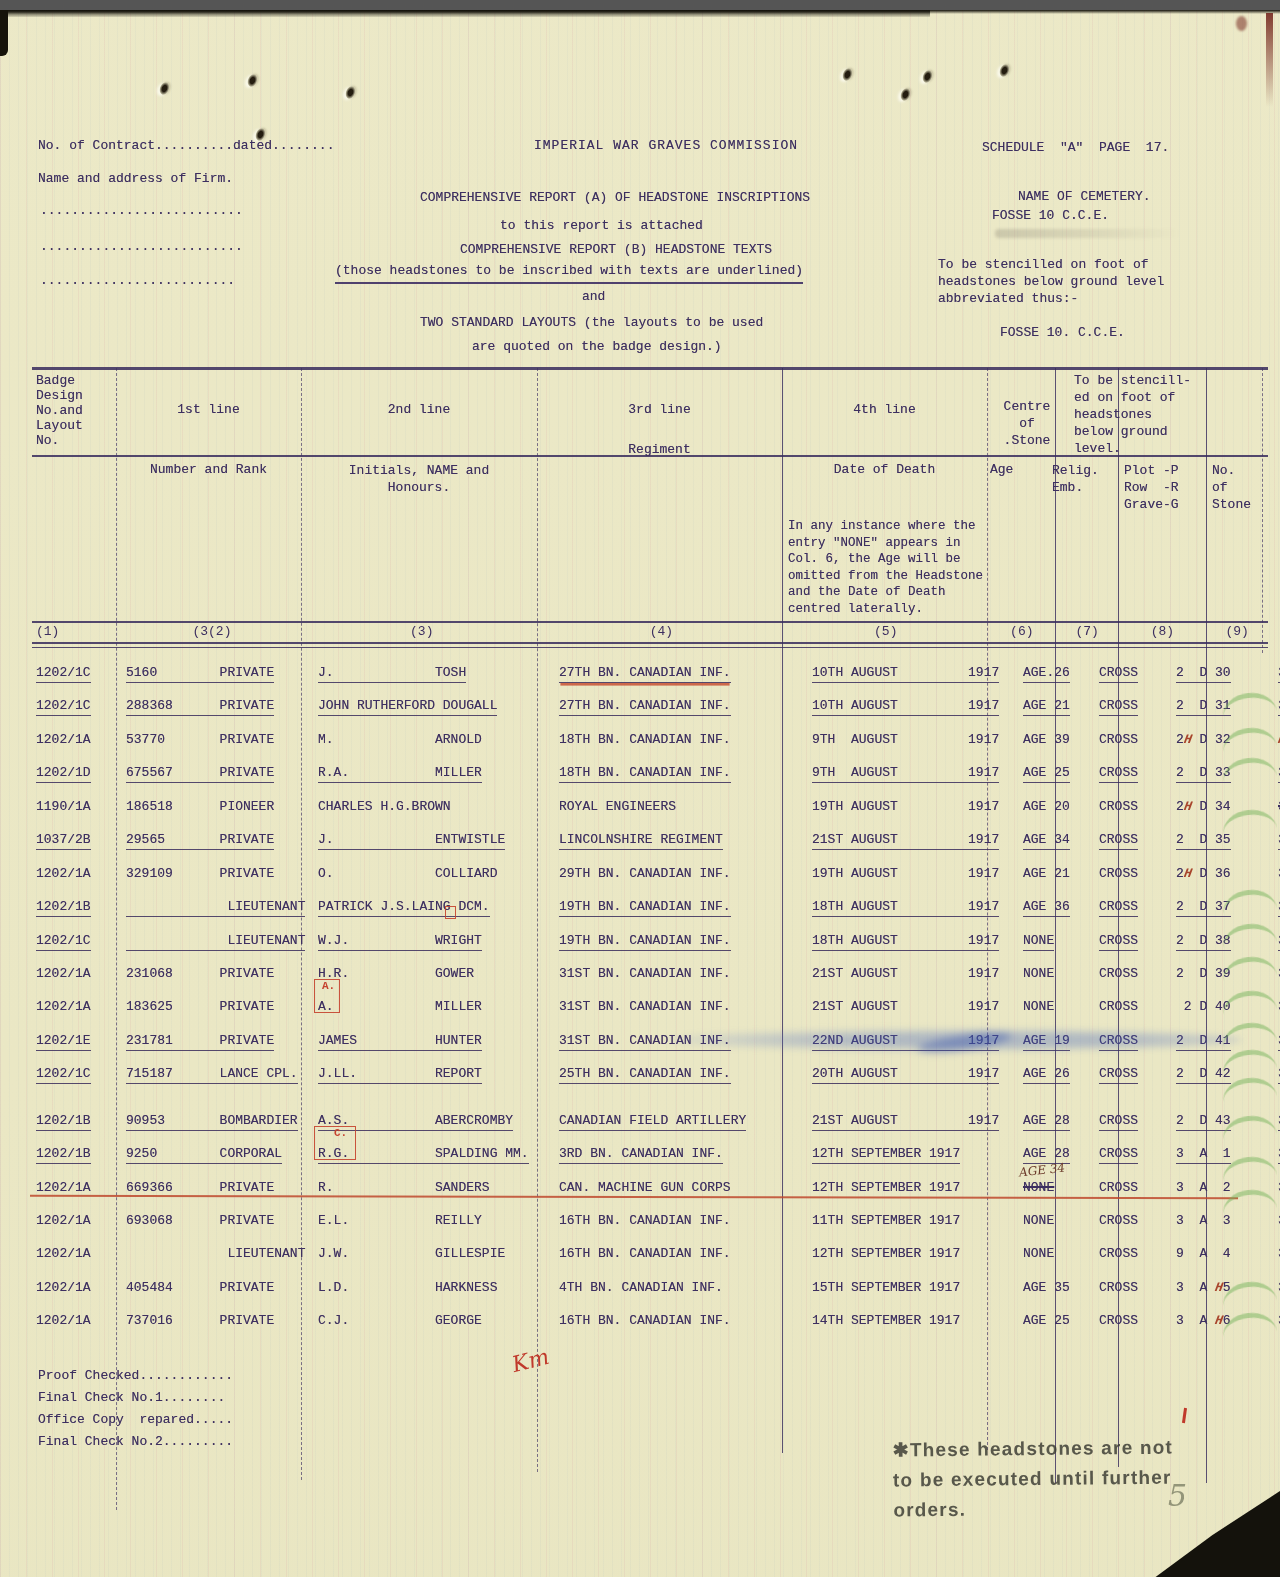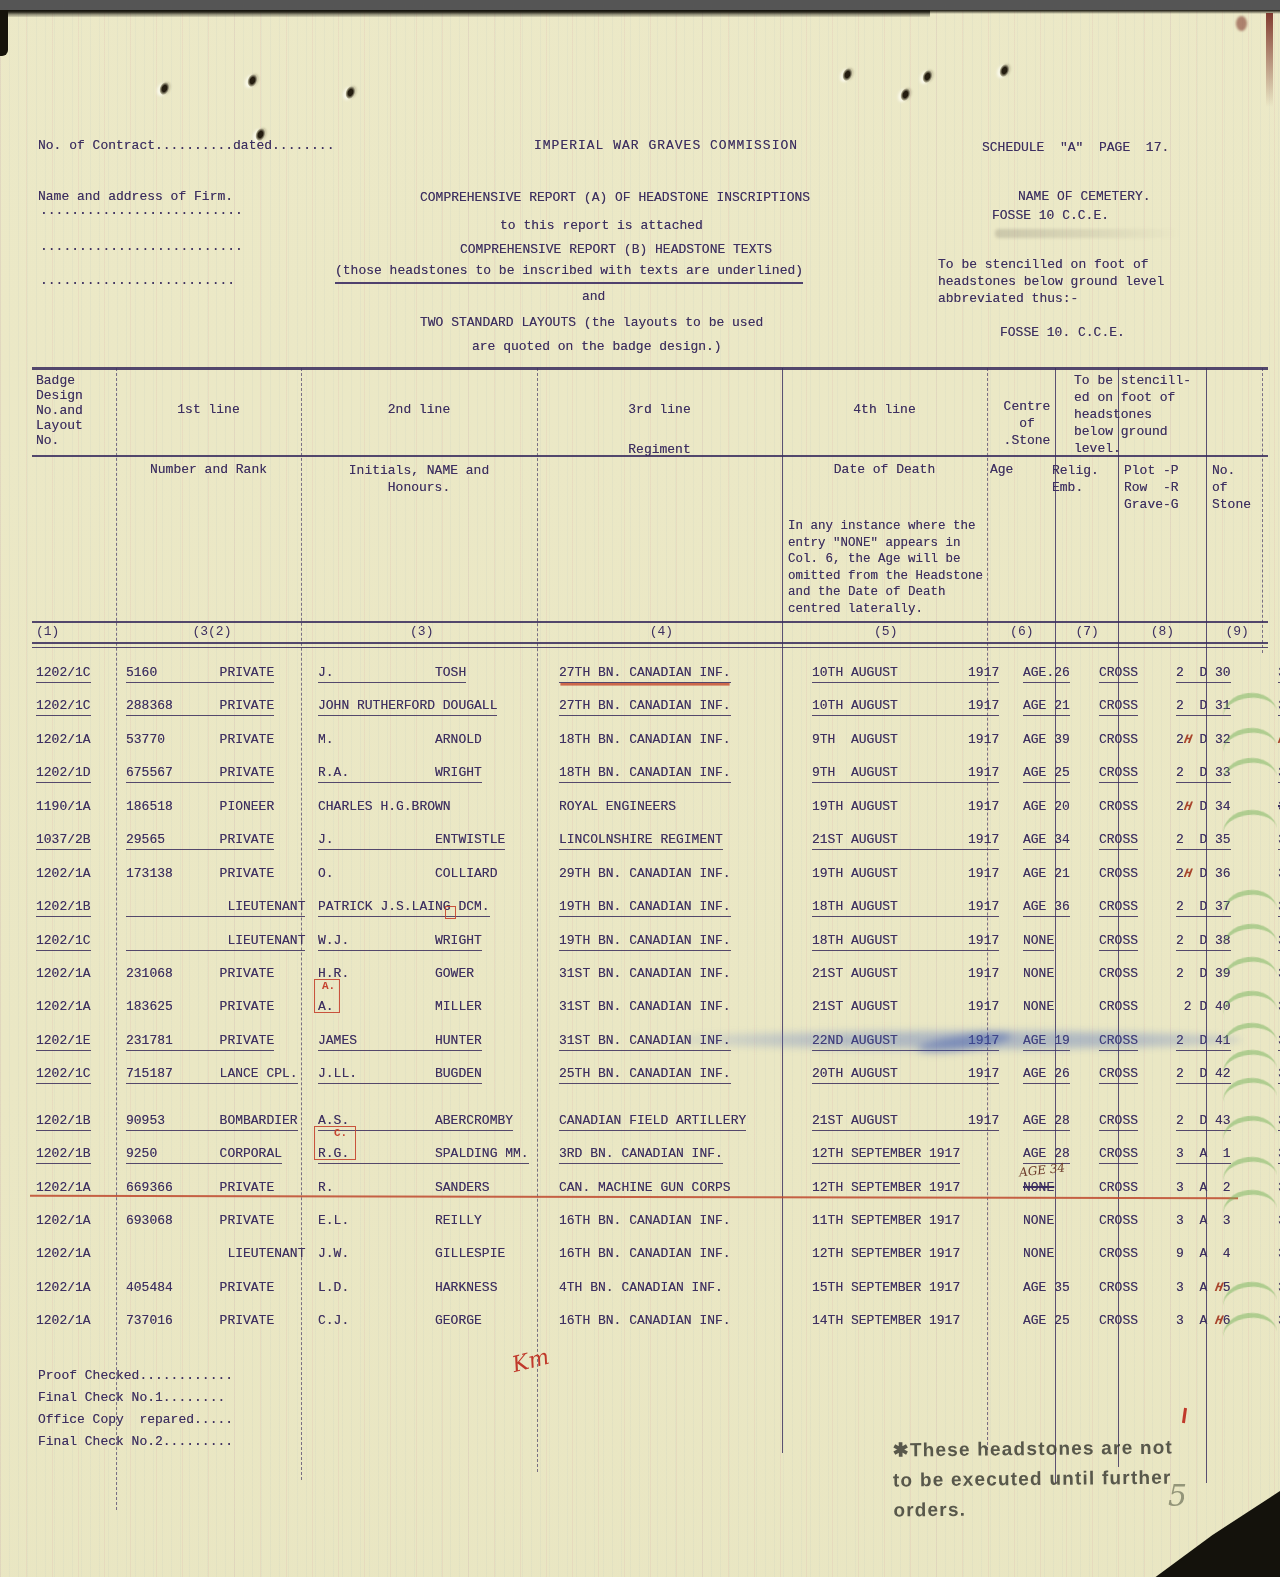--- a/index.html
+++ b/index.html
@@ -12,21 +12,21 @@
     font-family:"Liberation Mono","DejaVu Sans Mono",monospace;color:#3d2f60;margin-top:10px;}
   .t{position:absolute;white-space:pre;font-size:13px;line-height:16px;
      text-shadow:0 0 .6px rgba(61,47,96,.55);}
   .pl{white-space:pre-line;}
   .ctr{text-align:center;}
   .sp1{letter-spacing:1px;}
   
   #contract{left:38px;top:128px;}
   #org{left:534px;top:128px;}
   #schedule{left:982px;top:130px;}
-  #firm{left:38px;top:179px;}
+  #firm{left:38px;top:161px;}
   #dots1{left:40px;top:193px;}
   #dots2{left:40px;top:229px;}
   #dots3{left:40px;top:263px;}
   #repA{left:420px;top:180px;}
   #cemlab{left:1018px;top:179px;}
   #cemname{left:992px;top:198px;}
   #smudge{left:995px;top:219px;width:185px;height:9px;position:absolute;
      background:linear-gradient(90deg,rgba(120,115,100,.28),rgba(120,115,100,.12) 60%,transparent);
      filter:blur(1.5px);border-radius:4px;}
   #attached{left:500px;top:208px;}
@@ -297,21 +297,21 @@
       </div>
       <div class="cell c7"><span class="ul">CROSS</span></div>
       <div class="cell c8"><span class="ul"><span>2</span><span class="rmk">H</span><span> D 32</span></span></div>
       <div class="cell c9"><span class="ul"><span class="rmk">H</span><span class="rmk post"></span></span></div>
 
     </div>
       <div class="row u">
       <div class="cell cb"><span class="ul">1202/1D</span></div>
       <div class="cell c2"><span class="ul">675567      PRIVATE</span></div>
       <div class="cell c3">
-        <span class="ul">R.A.           WRIGHT</span>
+        <span class="ul">R.A.           MILLER</span>
         
         
       </div>
       <div class="cell c4"><span class="ul">18TH BN. CANADIAN INF.</span></div>
       <div class="cell c5"><span class="ul">9TH  AUGUST         1917</span></div>
       <div class="cell c6">
         <span class="ul age">AGE 25</span>
         
       </div>
       <div class="cell c7"><span class="ul">CROSS</span></div>
@@ -352,21 +352,21 @@
         <span class="ul age">AGE 34</span>
         
       </div>
       <div class="cell c7"><span class="ul">CROSS</span></div>
       <div class="cell c8"><span class="ul"><span>2  D 35</span><span class="rmk"></span><span></span></span></div>
       <div class="cell c9"><span class="ul"><span class="rmk"></span><span class="stone">326</span><span class="rmk post"></span></span></div>
 
     </div>
       <div class="row">
       <div class="cell cb"><span class="ul">1202/1A</span></div>
-      <div class="cell c2"><span class="ul">173138      PRIVATE</span></div>
+      <div class="cell c2"><span class="ul">329109      PRIVATE</span></div>
       <div class="cell c3">
         <span class="ul">O.             COLLIARD</span>
         
         
       </div>
       <div class="cell c4"><span class="ul">29TH BN. CANADIAN INF.</span></div>
       <div class="cell c5"><span class="ul">19TH AUGUST         1917</span></div>
       <div class="cell c6">
         <span class="ul age">AGE 21</span>
         
@@ -471,21 +471,21 @@
       <div class="cell c7"><span class="ul">CROSS</span></div>
       <div class="cell c8"><span class="ul"><span>2  D 41</span><span class="rmk"></span><span></span></span></div>
       <div class="cell c9"><span class="ul"><span class="rmk"></span><span class="stone">332</span><span class="rmk post"></span></span></div>
 
       <div class="bsm"></div>
     </div>
       <div class="row u">
       <div class="cell cb"><span class="ul">1202/1C</span></div>
       <div class="cell c2"><span class="ul">715187      LANCE CPL.</span></div>
       <div class="cell c3">
-        <span class="ul">J.LL.          BUGDEN</span>
+        <span class="ul">J.LL.          REPORT</span>
         
         
       </div>
       <div class="cell c4"><span class="ul">25TH BN. CANADIAN INF.</span></div>
       <div class="cell c5"><span class="ul">20TH AUGUST         1917</span></div>
       <div class="cell c6">
         <span class="ul age">AGE 26</span>
         
       </div>
       <div class="cell c7"><span class="ul">CROSS</span></div>

